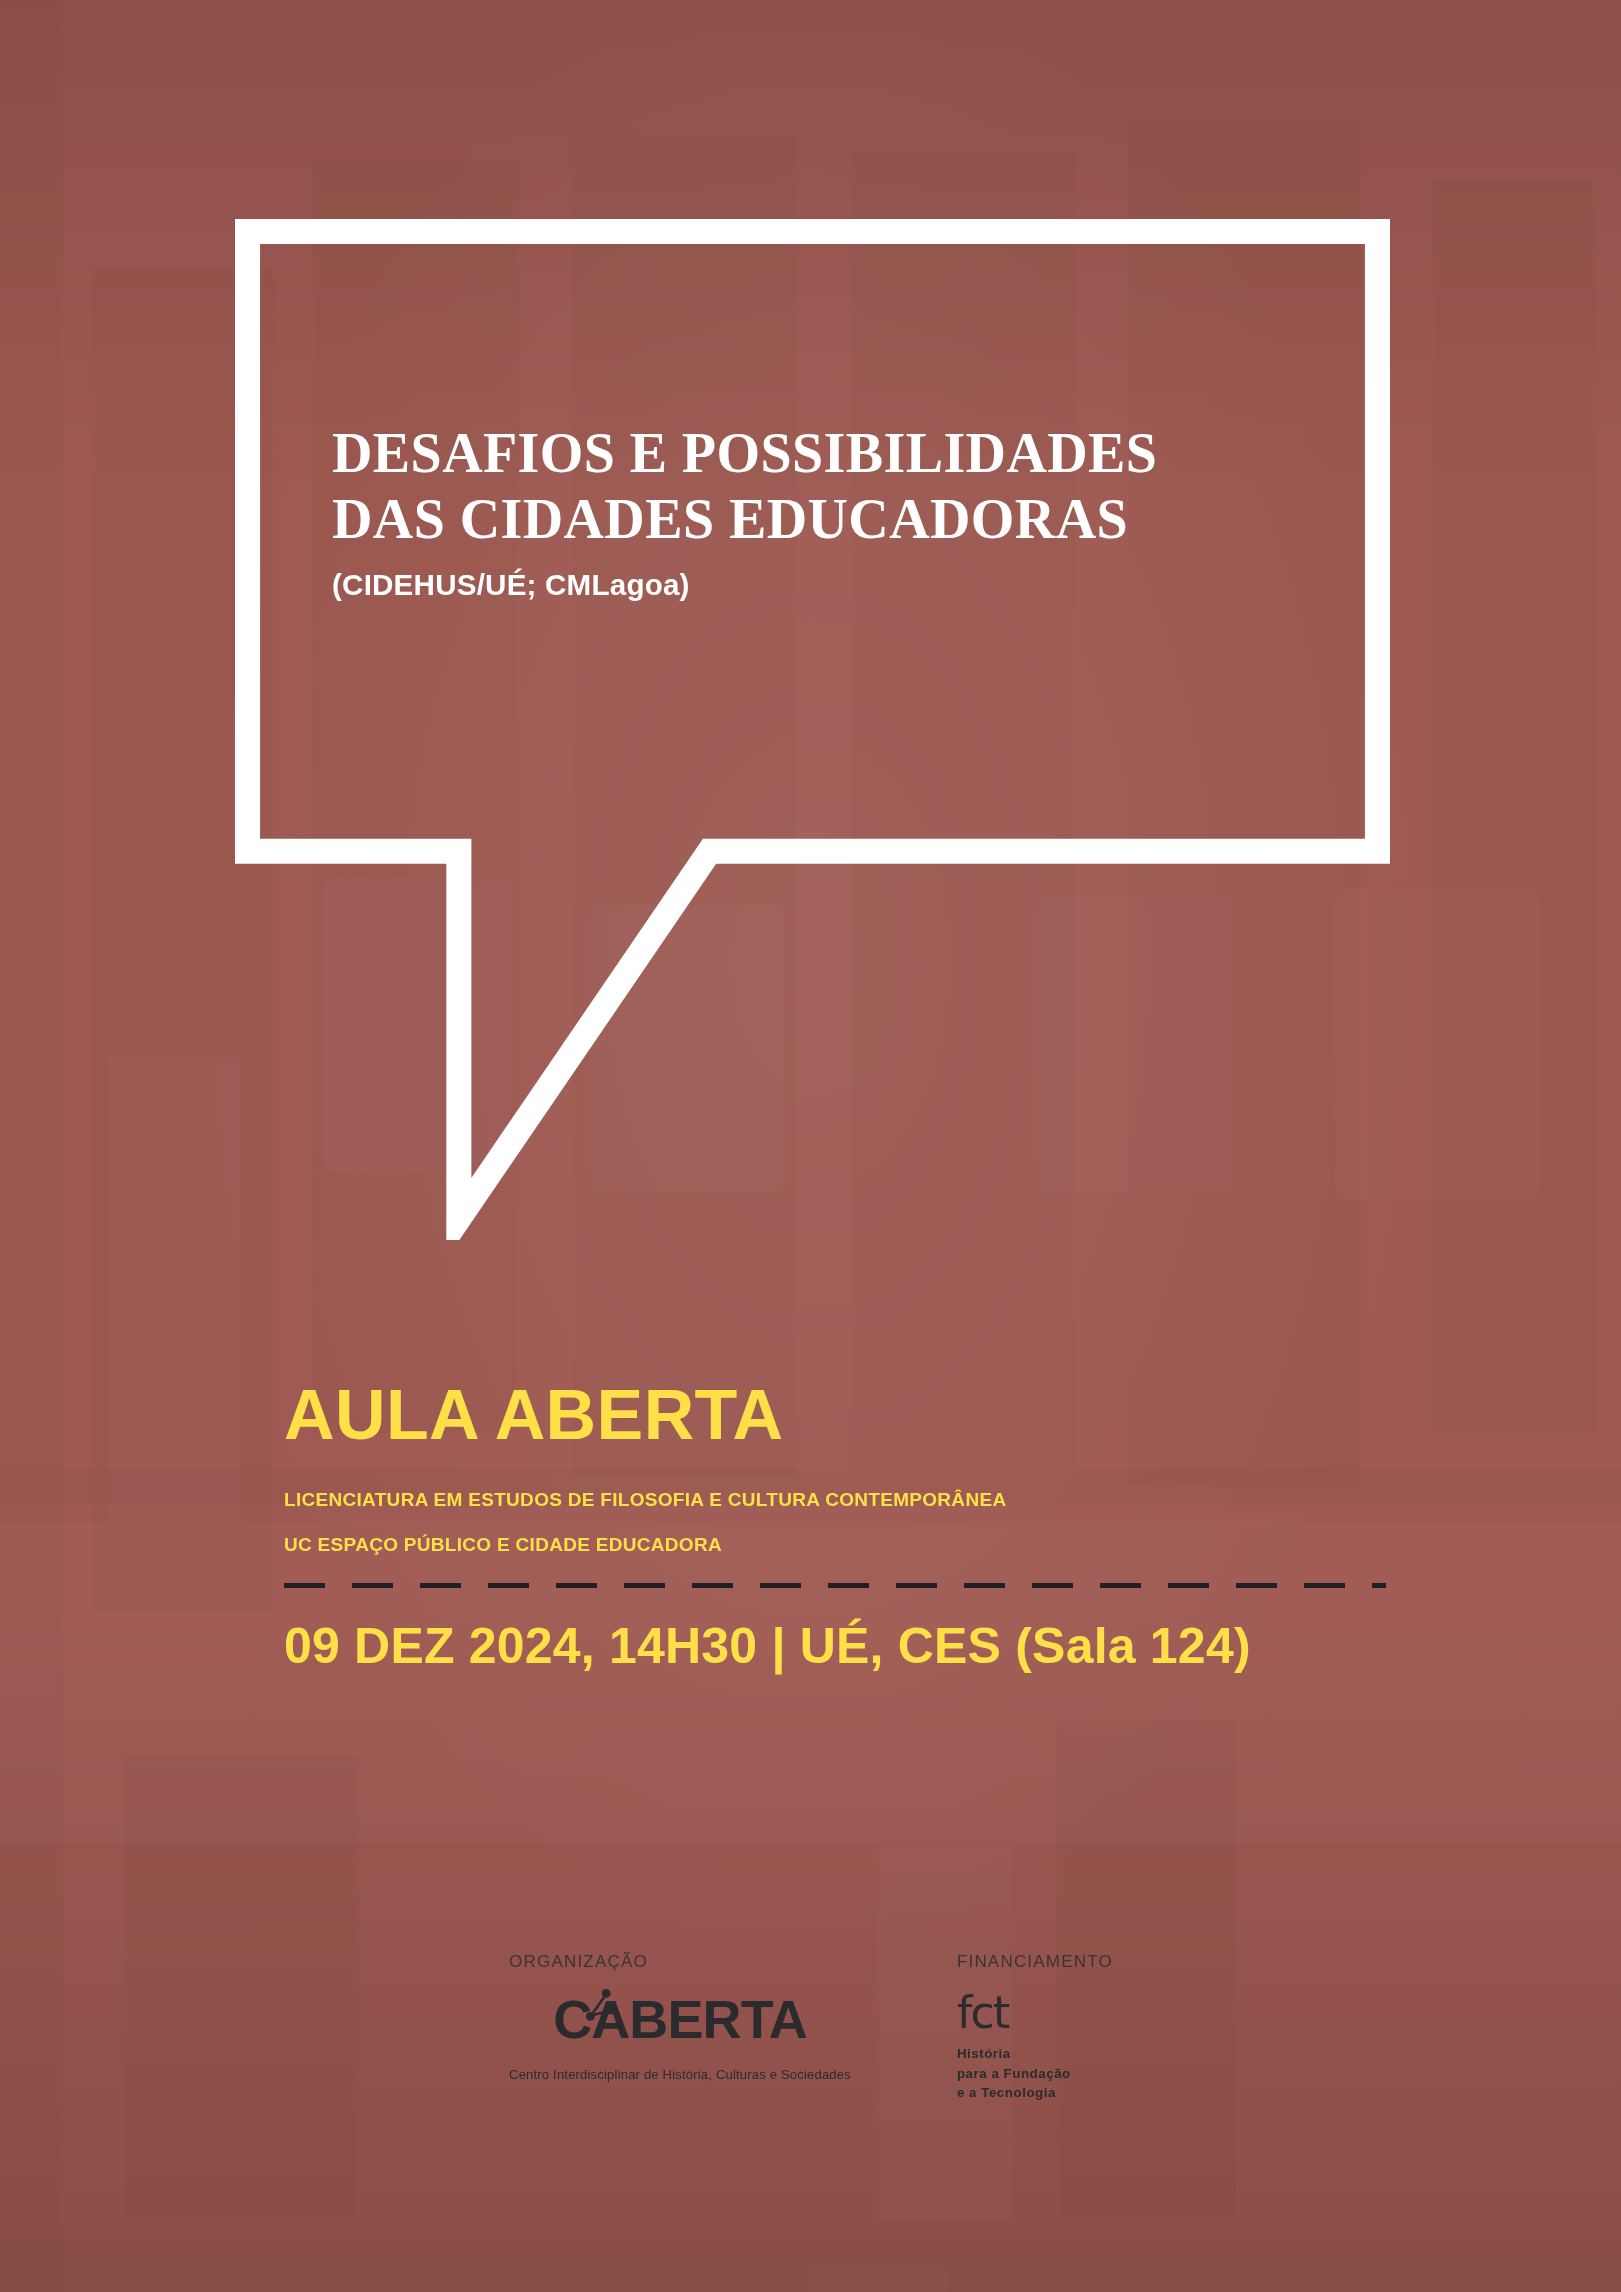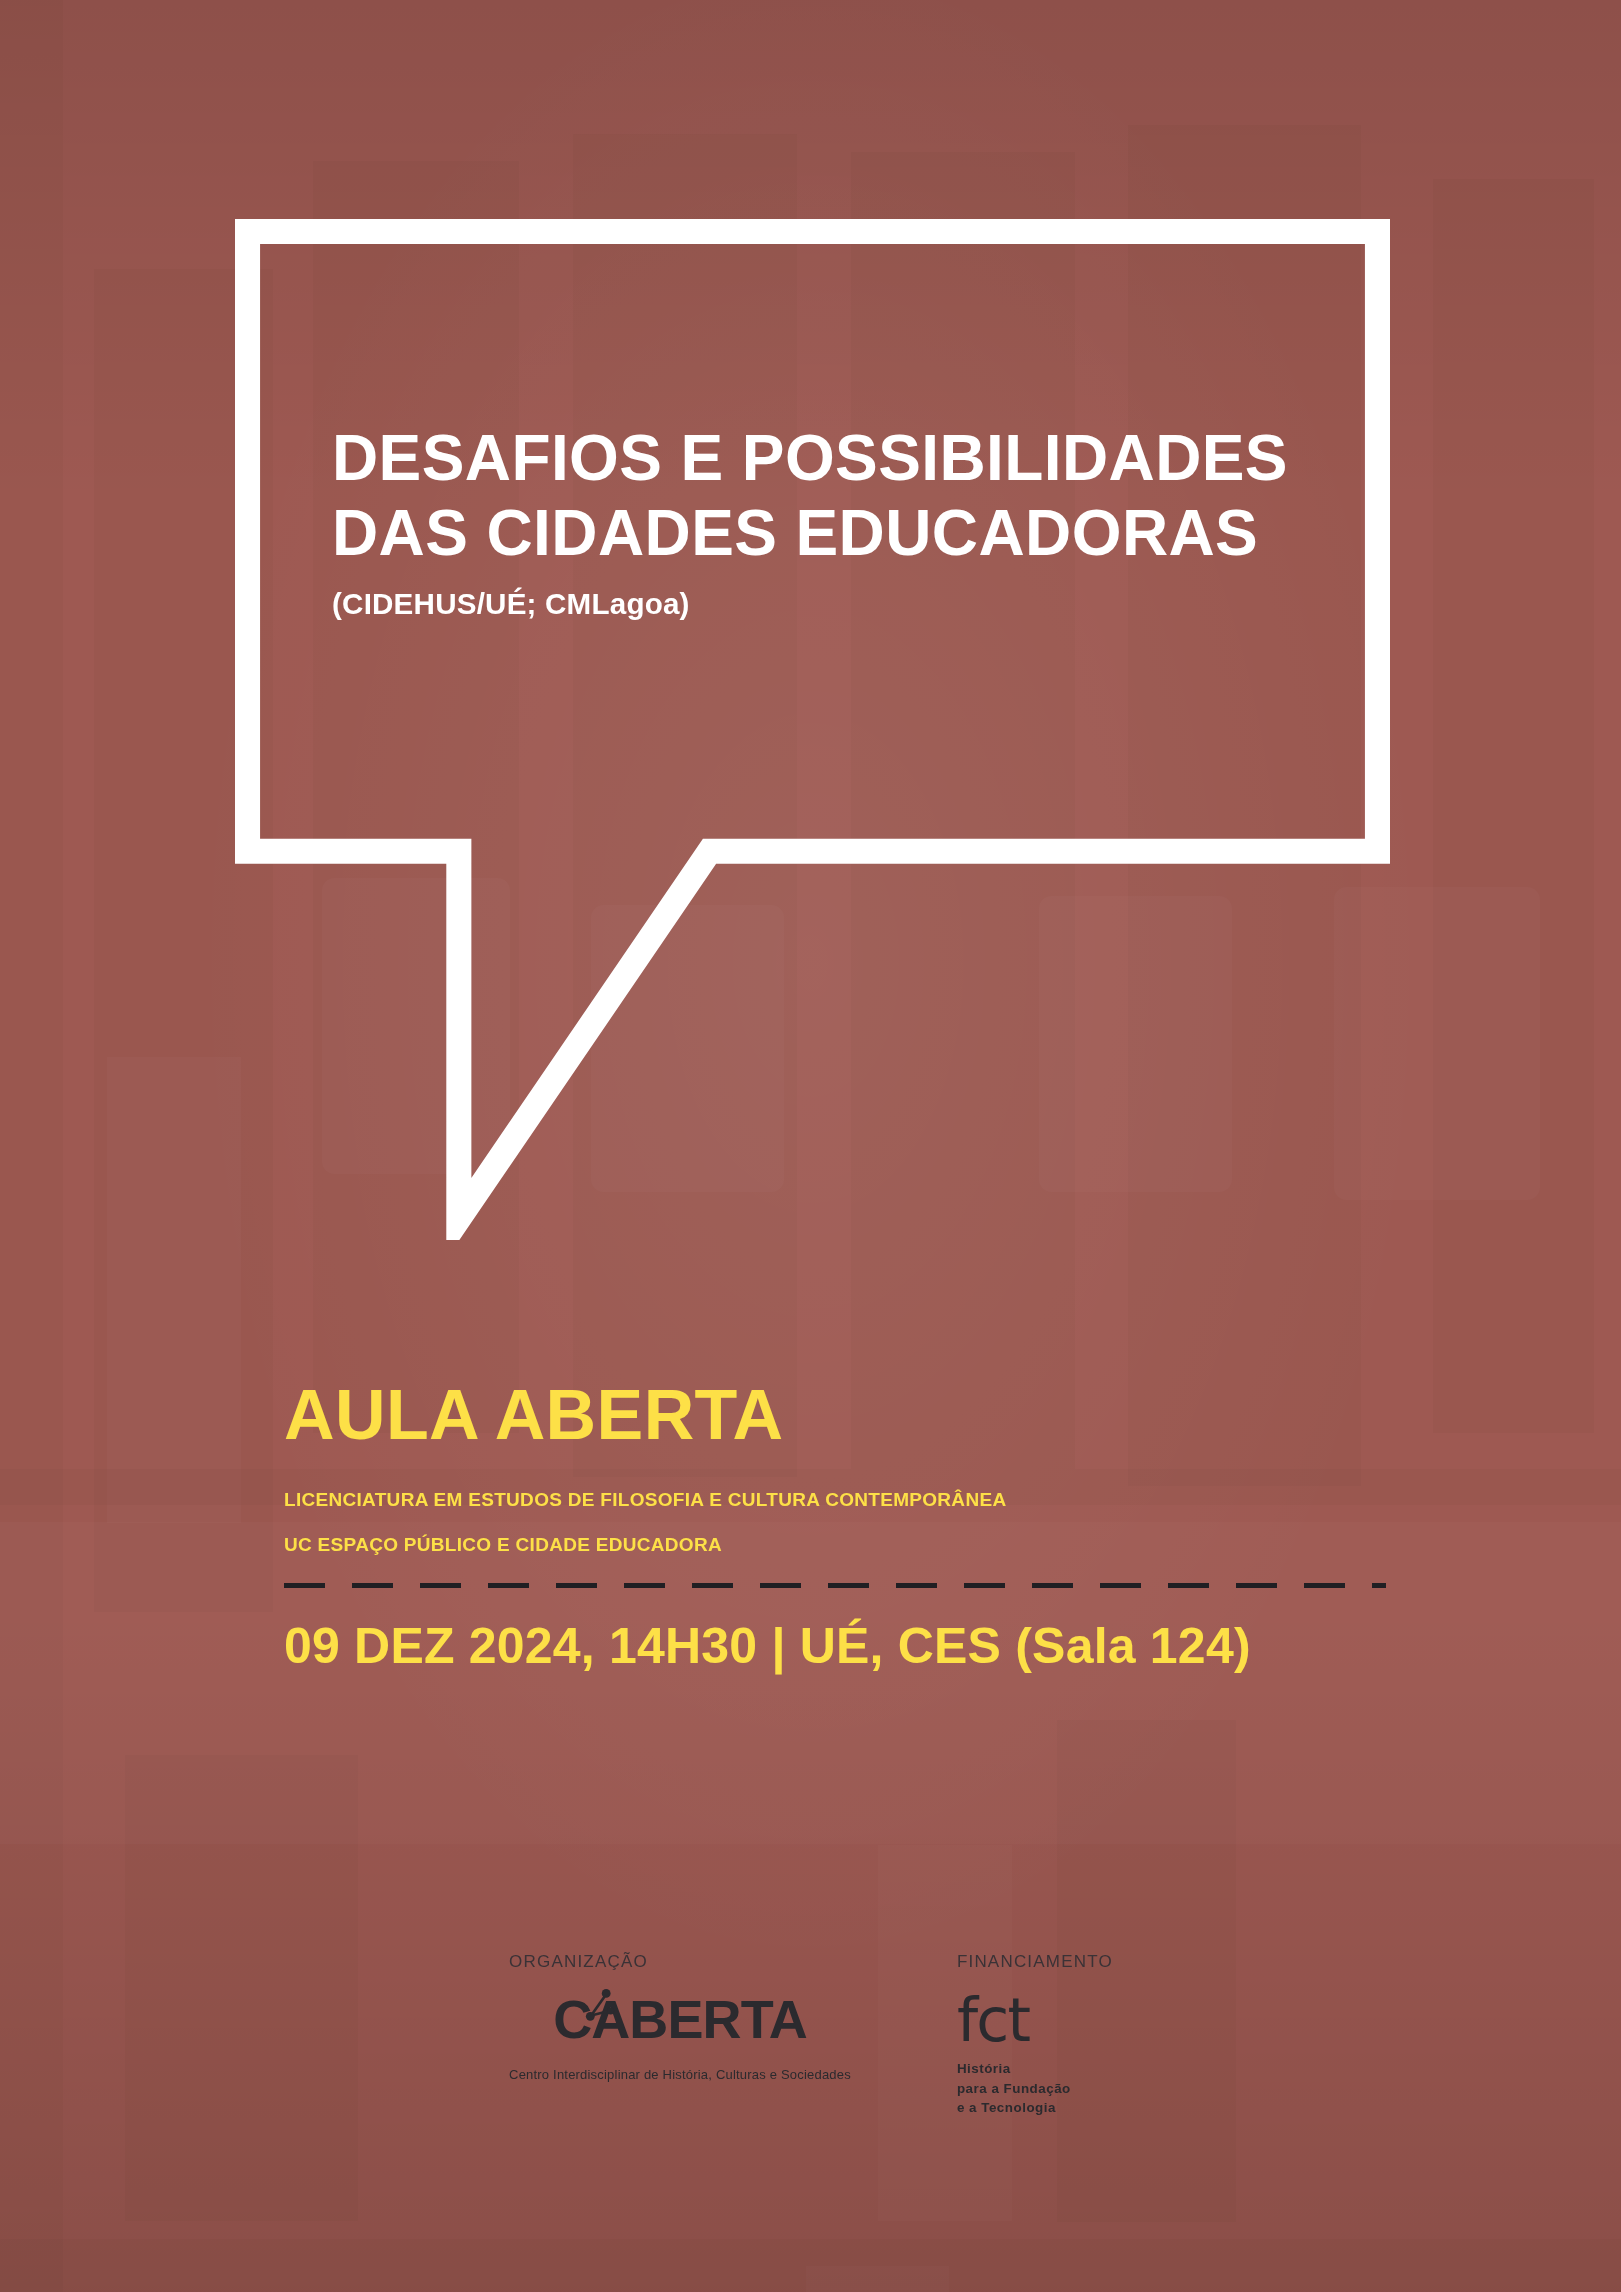--- a/index.html
+++ b/index.html
@@ -58,26 +58,27 @@
     height: 100%;
   }
   .bubble-text {
     position: absolute;
     left: 97px;
     top: 202px;
     width: 994px;
     color: #ffffff;
   }
   .bubble-title {
-    font-size: 64px;
+    font-size: 56px;
     font-weight: bold;
     line-height: 1.17;
     letter-spacing: 0.4px;
     margin: 0;
     text-transform: uppercase;
+    font-family: Liberation Serif, serif;
   }
   .bubble-speaker {
     margin: 88px 0 0 0;
     font-size: 40px;
     font-weight: 400;
     letter-spacing: 0.2px;
   }
   .bubble-affil {
     margin: 16px 0 0 0;
     font-size: 29.6px;
@@ -177,21 +178,21 @@
     letter-spacing: 0.2px;
     margin-top: 21px;
     color: #2b2a2e;
   }
   .fct-logo {
     display: flex;
     flex-direction: column;
     align-items: flex-start;
   }
   .fct-word {
-    font-size: 60px;
+    font-size: 44px;
     line-height: 0.95;
     font-weight: 400;
     letter-spacing: -1.8px;
     color: #2b2a2e;
     font-family: "DejaVu Sans", sans-serif;
   }
   .fct-sub {
     font-size: 13.4px;
     line-height: 1.45;
     margin-top: 10.7px;

